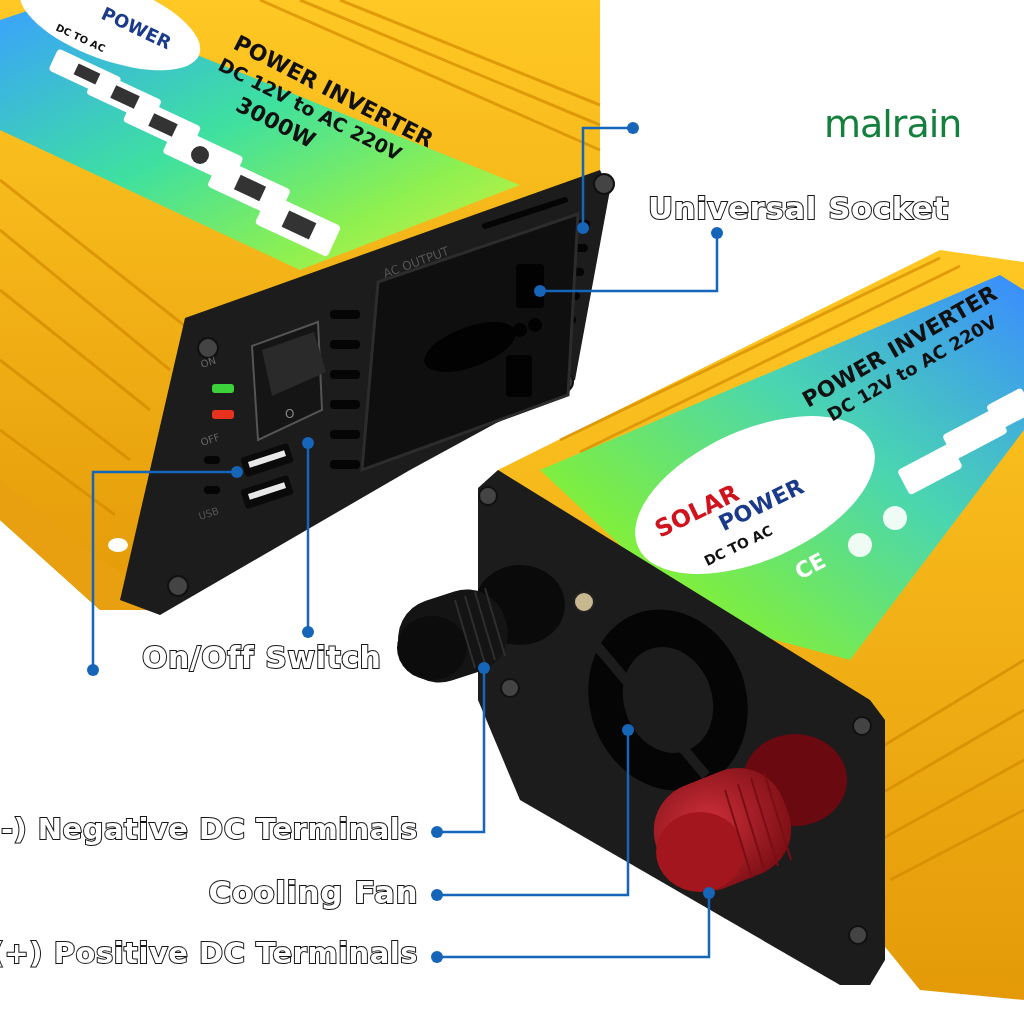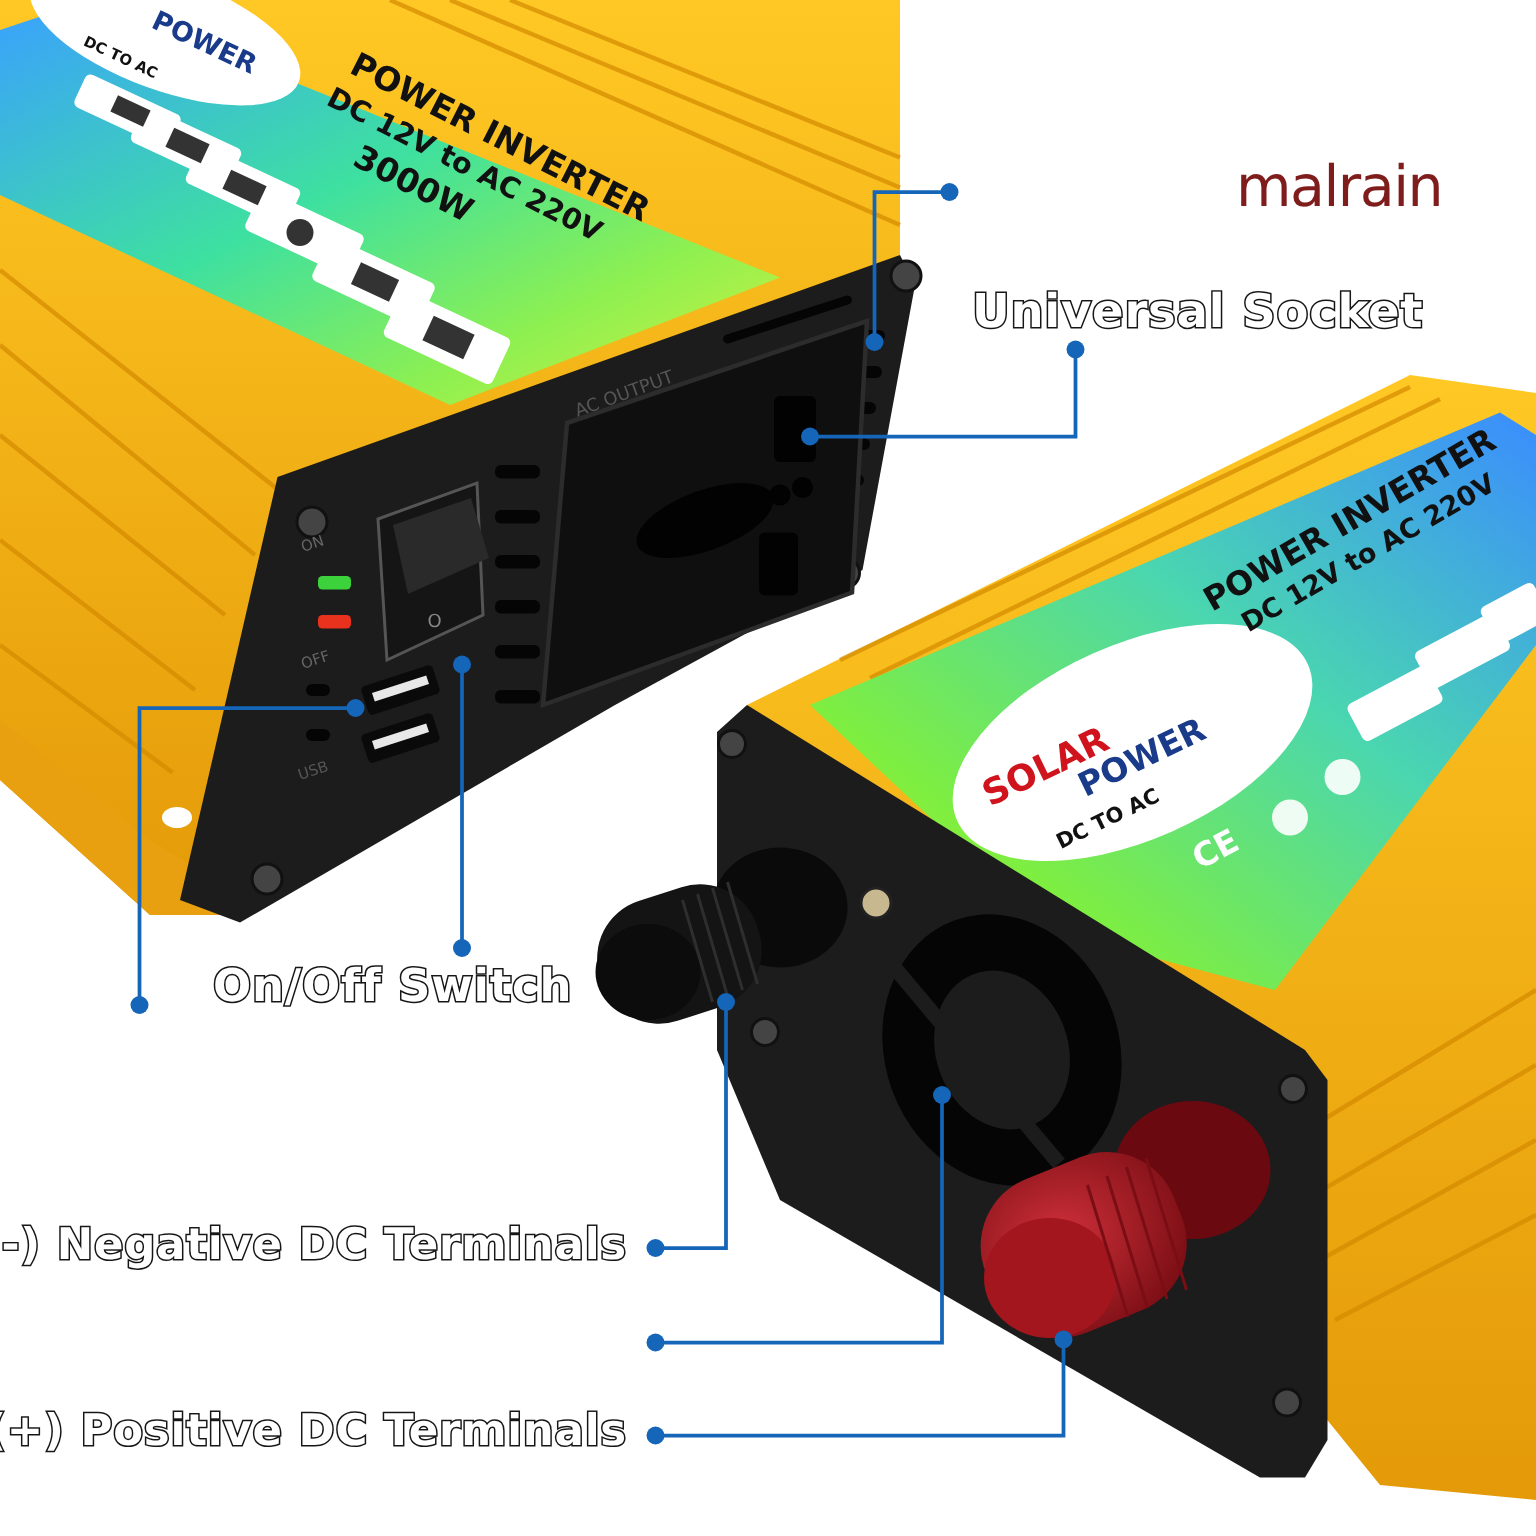--- a/index.html
+++ b/index.html
@@ -9,21 +9,21 @@
   .callout{position:absolute;font-family:"DejaVu Sans",sans-serif;font-weight:bold;color:#ffffff;
     -webkit-text-stroke:2px #1a1a1a;paint-order:stroke fill;letter-spacing:0.5px;white-space:nowrap;
     text-shadow:0 0 1px #000;}
   .c-vent{left:646px;top:112px;font-size:31px;}
   .c-socket{left:648px;top:190px;font-size:31px;}
   .c-switch{left:142px;top:640px;font-size:30px;}
   .c-usb{left:22px;top:684px;font-size:31px;}
   .c-neg{right:606px;top:812px;font-size:29px;}
   .c-fan{right:606px;top:874px;font-size:31px;}
   .c-pos{right:606px;top:936px;font-size:29px;}
-  .watermark{position:absolute;left:824px;top:102px;font-family:"DejaVu Sans",sans-serif;font-size:38px;color:#7f1d1d;letter-spacing:-1px;}
+  .watermark{position:absolute;left:824px;top:102px;font-family:"DejaVu Sans",sans-serif;font-size:38px;color:#15803d;letter-spacing:-1px;}
   .lbl{font-family:"DejaVu Sans",sans-serif;font-weight:bold;}
 </style>
 </head>
 <body>
 
 <div class="stage">
 
 <svg class="art" width="1024" height="1024" viewBox="0 0 1024 1024">
   <defs>
     <linearGradient id="labelGrad" x1="0" y1="0" x2="1" y2="1">
@@ -253,16 +253,17 @@
     <circle cx="628" cy="730" r="6"></circle>
         <circle cx="437" cy="895" r="6"></circle>
     <circle cx="709" cy="893" r="6"></circle>
         <circle cx="437" cy="957" r="6"></circle>
   </g>
 </svg>
 
 <div class="callout c-switch">On/Off Switch</div>
 <div class="callout c-socket">Universal Socket</div>
 <div class="callout c-neg">(-) Negative DC Terminals</div>
+<div class="callout c-fan">Cooling Fan</div>
 <div class="callout c-pos">(+) Positive DC Terminals</div>
 
 <div class="watermark">malrain</div>
 </div>
 
 </body></html>

